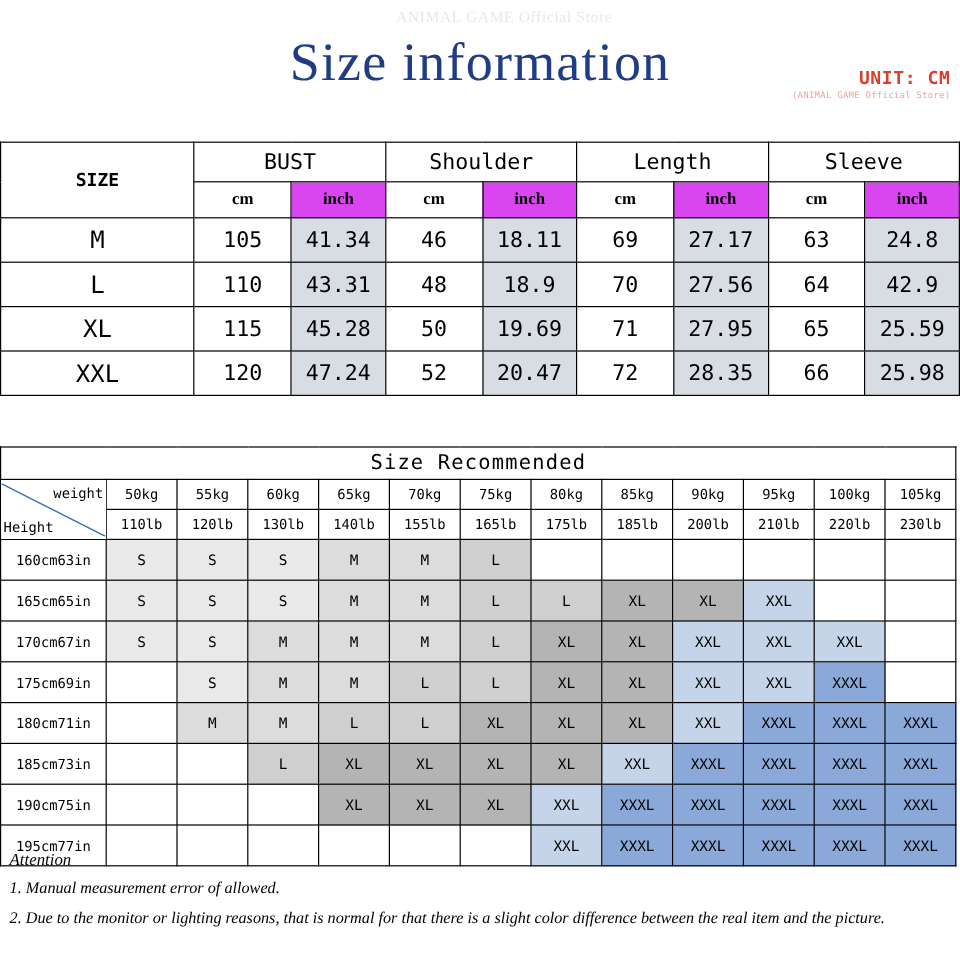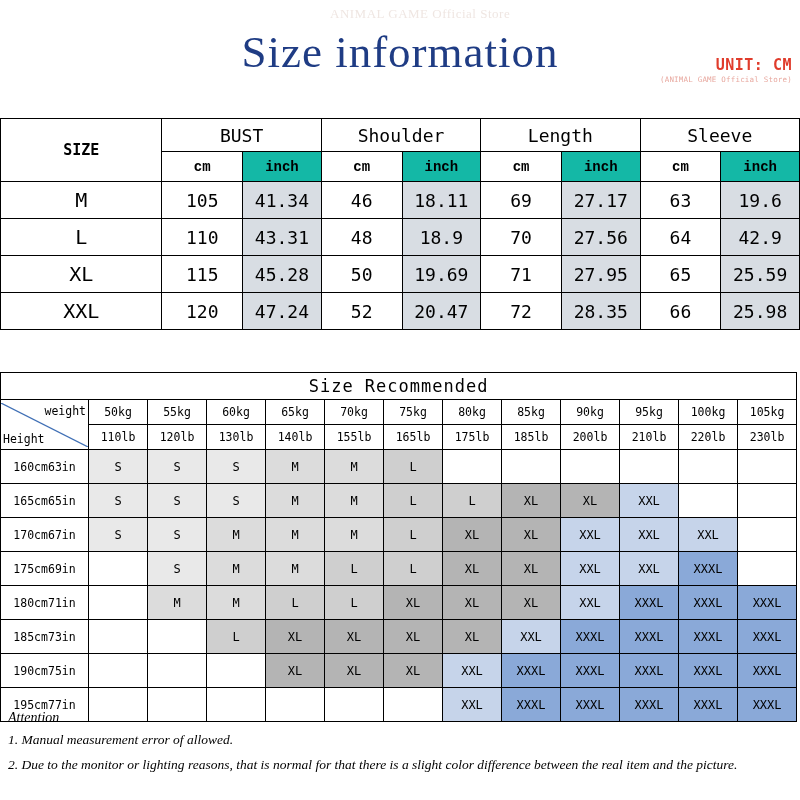--- a/index.html
+++ b/index.html
@@ -85,27 +85,27 @@
     color: #000;
   }
   .sz .grp {
     font-family: "DejaVu Sans Mono", monospace;
     font-size: 18px;
     font-weight: normal;
     height: 30px;
     background: #ffffff;
   }
   .sz .unitcell {
-    font-family: Liberation Mono, monospace;
+    font-family: Liberation Serif, serif;
     font-size: 14px;
     height: 27px;
     background: #ffffff;
   }
   .sz .unitcell.inch {
-    background: #14b8a6;
+    background: #d946ef;
   }
   .sz .sizehdr {
     font-family: "DejaVu Sans Mono", monospace;
     font-size: 15px;
     background: #ffffff;
   }
   .sz td.val {
     font-family: "DejaVu Sans Mono", monospace;
     font-size: 18px;
     height: 34px;
@@ -275,21 +275,21 @@
           </tr>
           <tr>
             <td class="sizename">M</td>
             <td class="val">105</td>
             <td class="val inch">41.34</td>
             <td class="val">46</td>
             <td class="val inch">18.11</td>
             <td class="val">69</td>
             <td class="val inch">27.17</td>
             <td class="val">63</td>
-            <td class="val inch">19.6</td>
+            <td class="val inch">24.8</td>
           </tr>
           <tr>
             <td class="sizename">L</td>
             <td class="val">110</td>
             <td class="val inch">43.31</td>
             <td class="val">48</td>
             <td class="val inch">18.9</td>
             <td class="val">70</td>
             <td class="val inch">27.56</td>
             <td class="val">64</td>

